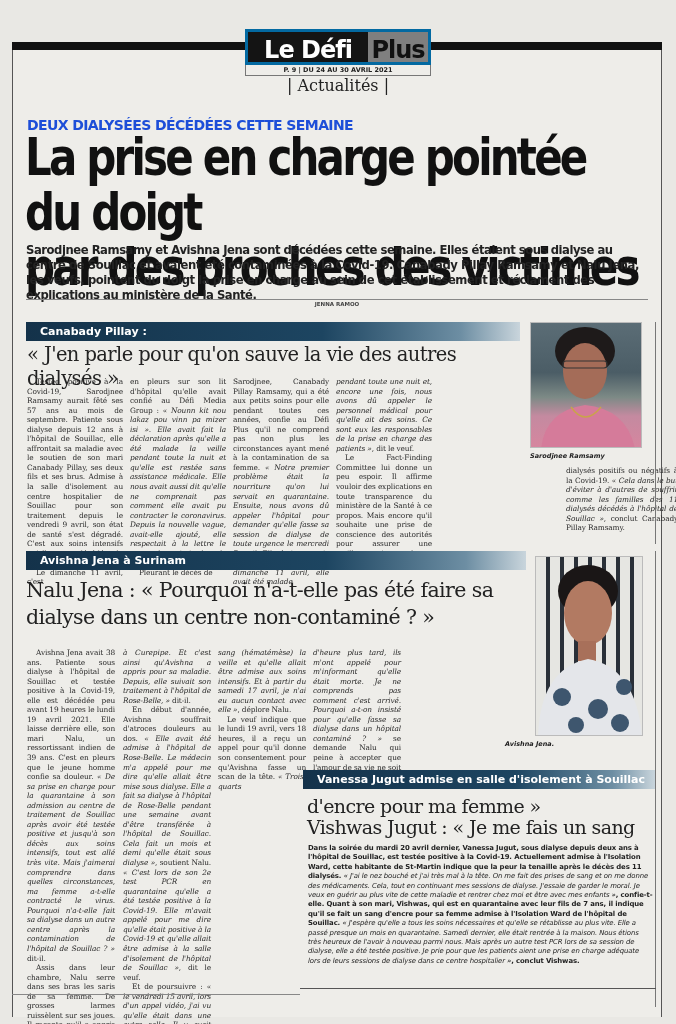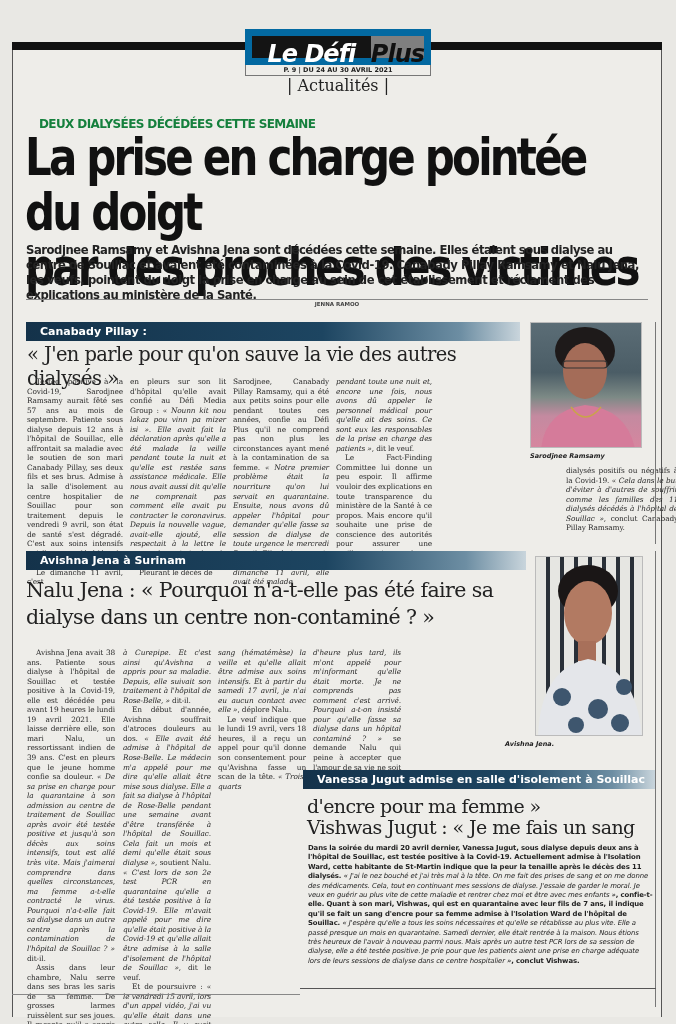--- a/index.html
+++ b/index.html
@@ -15,22 +15,21 @@
     border-left: 1px solid #555; border-right: 1px solid #555;
     background: #eeede9;
   }
   .topbar {
     position: absolute; left: 12px; top: 42px; width: 650px; height: 8px;
     background: #111;
   }
   .masthead {
     position: absolute; left: 245px; top: 29px; width: 186px; height: 36px;
     display: flex; align-items: stretch;
-    border: 7px solid #0369a1;
-    font-style: italic;
+    border: 3px solid #0369a1;
   }
   .mast-le {
     background: #141414; color: #fff; width: 120px;
     font-family: "DejaVu Sans", sans-serif; font-weight: bold;
     font-size: 24px; letter-spacing: -1px; line-height: 36px; text-align: center;
   }
   .mast-plus {
     background: #7f7f7f; color: #111; flex: 1;
     font-family: "DejaVu Sans", sans-serif; font-weight: bold;
     font-size: 24px; letter-spacing: -1px; line-height: 36px; text-align: center;
@@ -39,23 +38,23 @@
     position: absolute; left: 245px; top: 65px; width: 186px; height: 11px;
     border: 1px solid #777; border-top: none;
     font-family: "DejaVu Sans", sans-serif; font-weight: bold;
     font-size: 6.5px; text-align: center; line-height: 10px; color: #222;
   }
   .section {
     position: absolute; left: 256px; top: 76px; width: 164px;
     font-family: "DejaVu Serif", serif; font-size: 16px; text-align: center; color: #222;
   }
   .kicker {
-    position: absolute; left: 39px; top: 117px; width: 600px;
-    font-family: "DejaVu Sans", sans-serif; font-weight: bold; font-size: 12px;
-    letter-spacing: -0.6px; color: #15803d;
+    position: absolute; left: 27px; top: 117px; width: 600px;
+    font-family: "DejaVu Sans", sans-serif; font-weight: bold; font-size: 14px;
+    letter-spacing: -0.6px; color: #1d4ed8;
   }
   .headline {
     position: absolute; left: 25px; top: 130px; width: 620px;
     font-family: "DejaVu Sans", sans-serif; font-weight: bold;
     font-size: 42px; line-height: 45px; letter-spacing: -2.8px;
     color: #111; transform: scaleY(1.22); transform-origin: top left;
   }
   .chapo {
     position: absolute; left: 26px; top: 243px; width: 622px;
     font-family: "DejaVu Sans", sans-serif; font-weight: bold;

